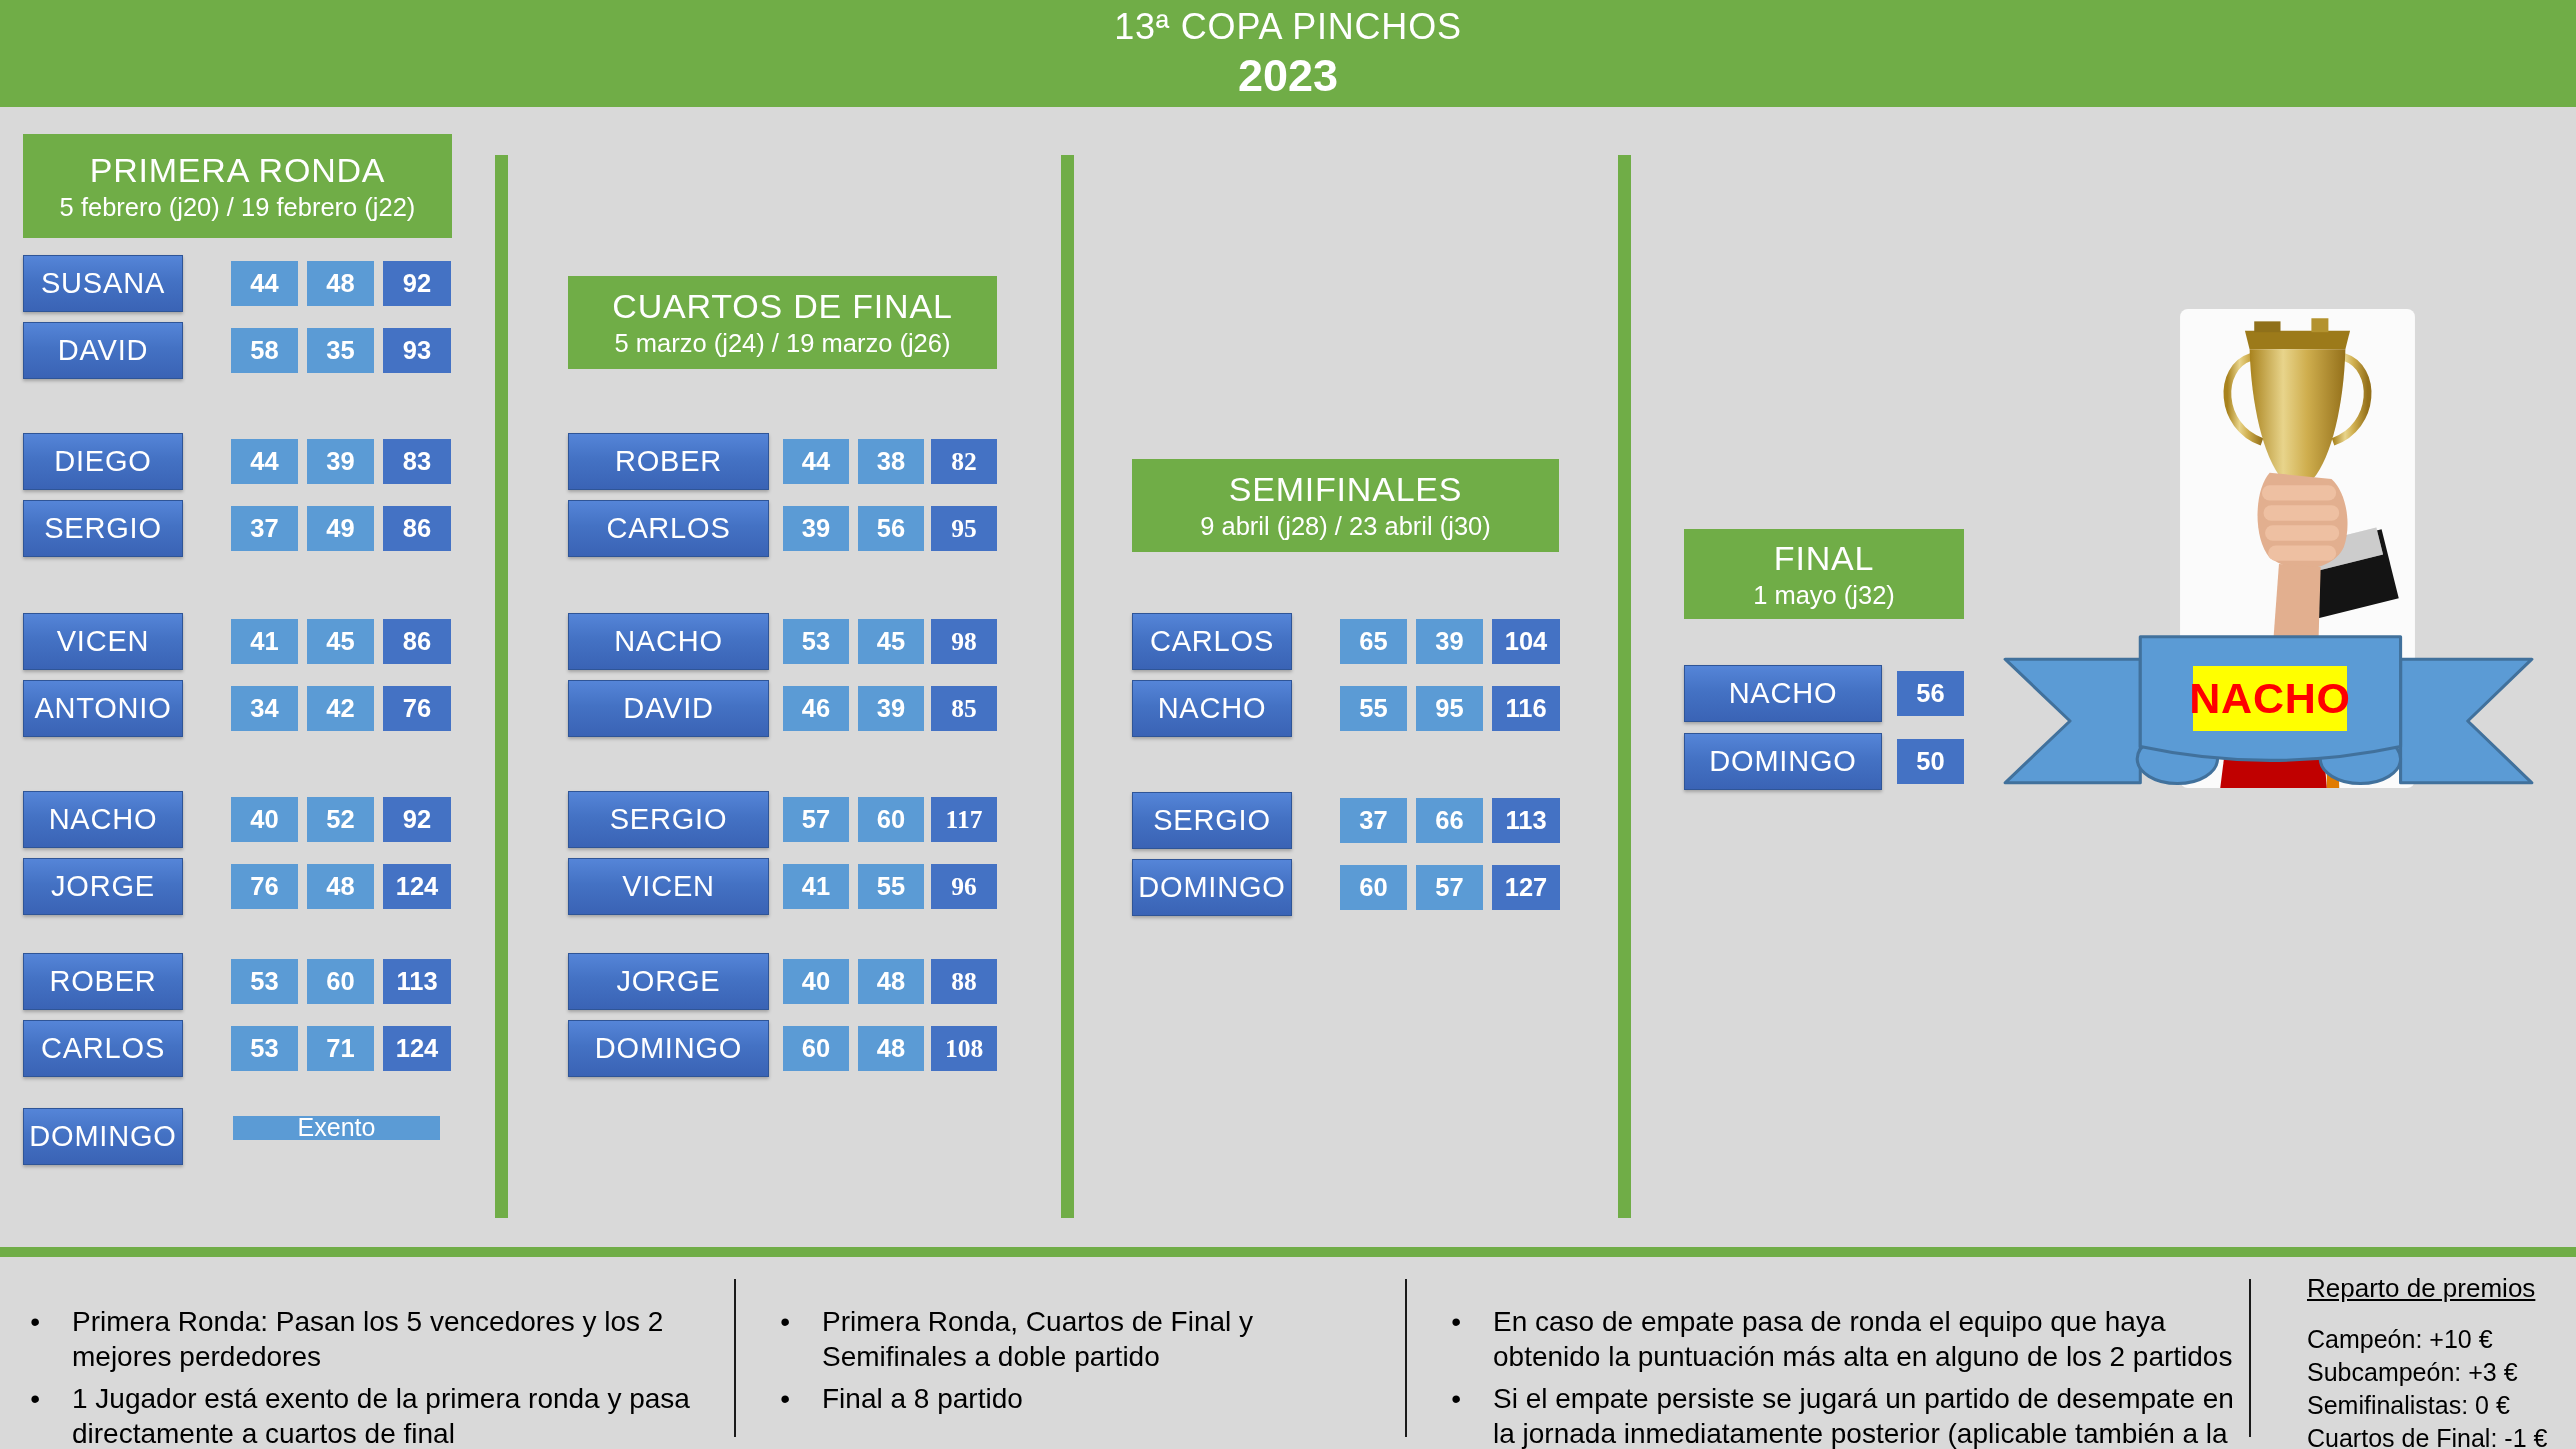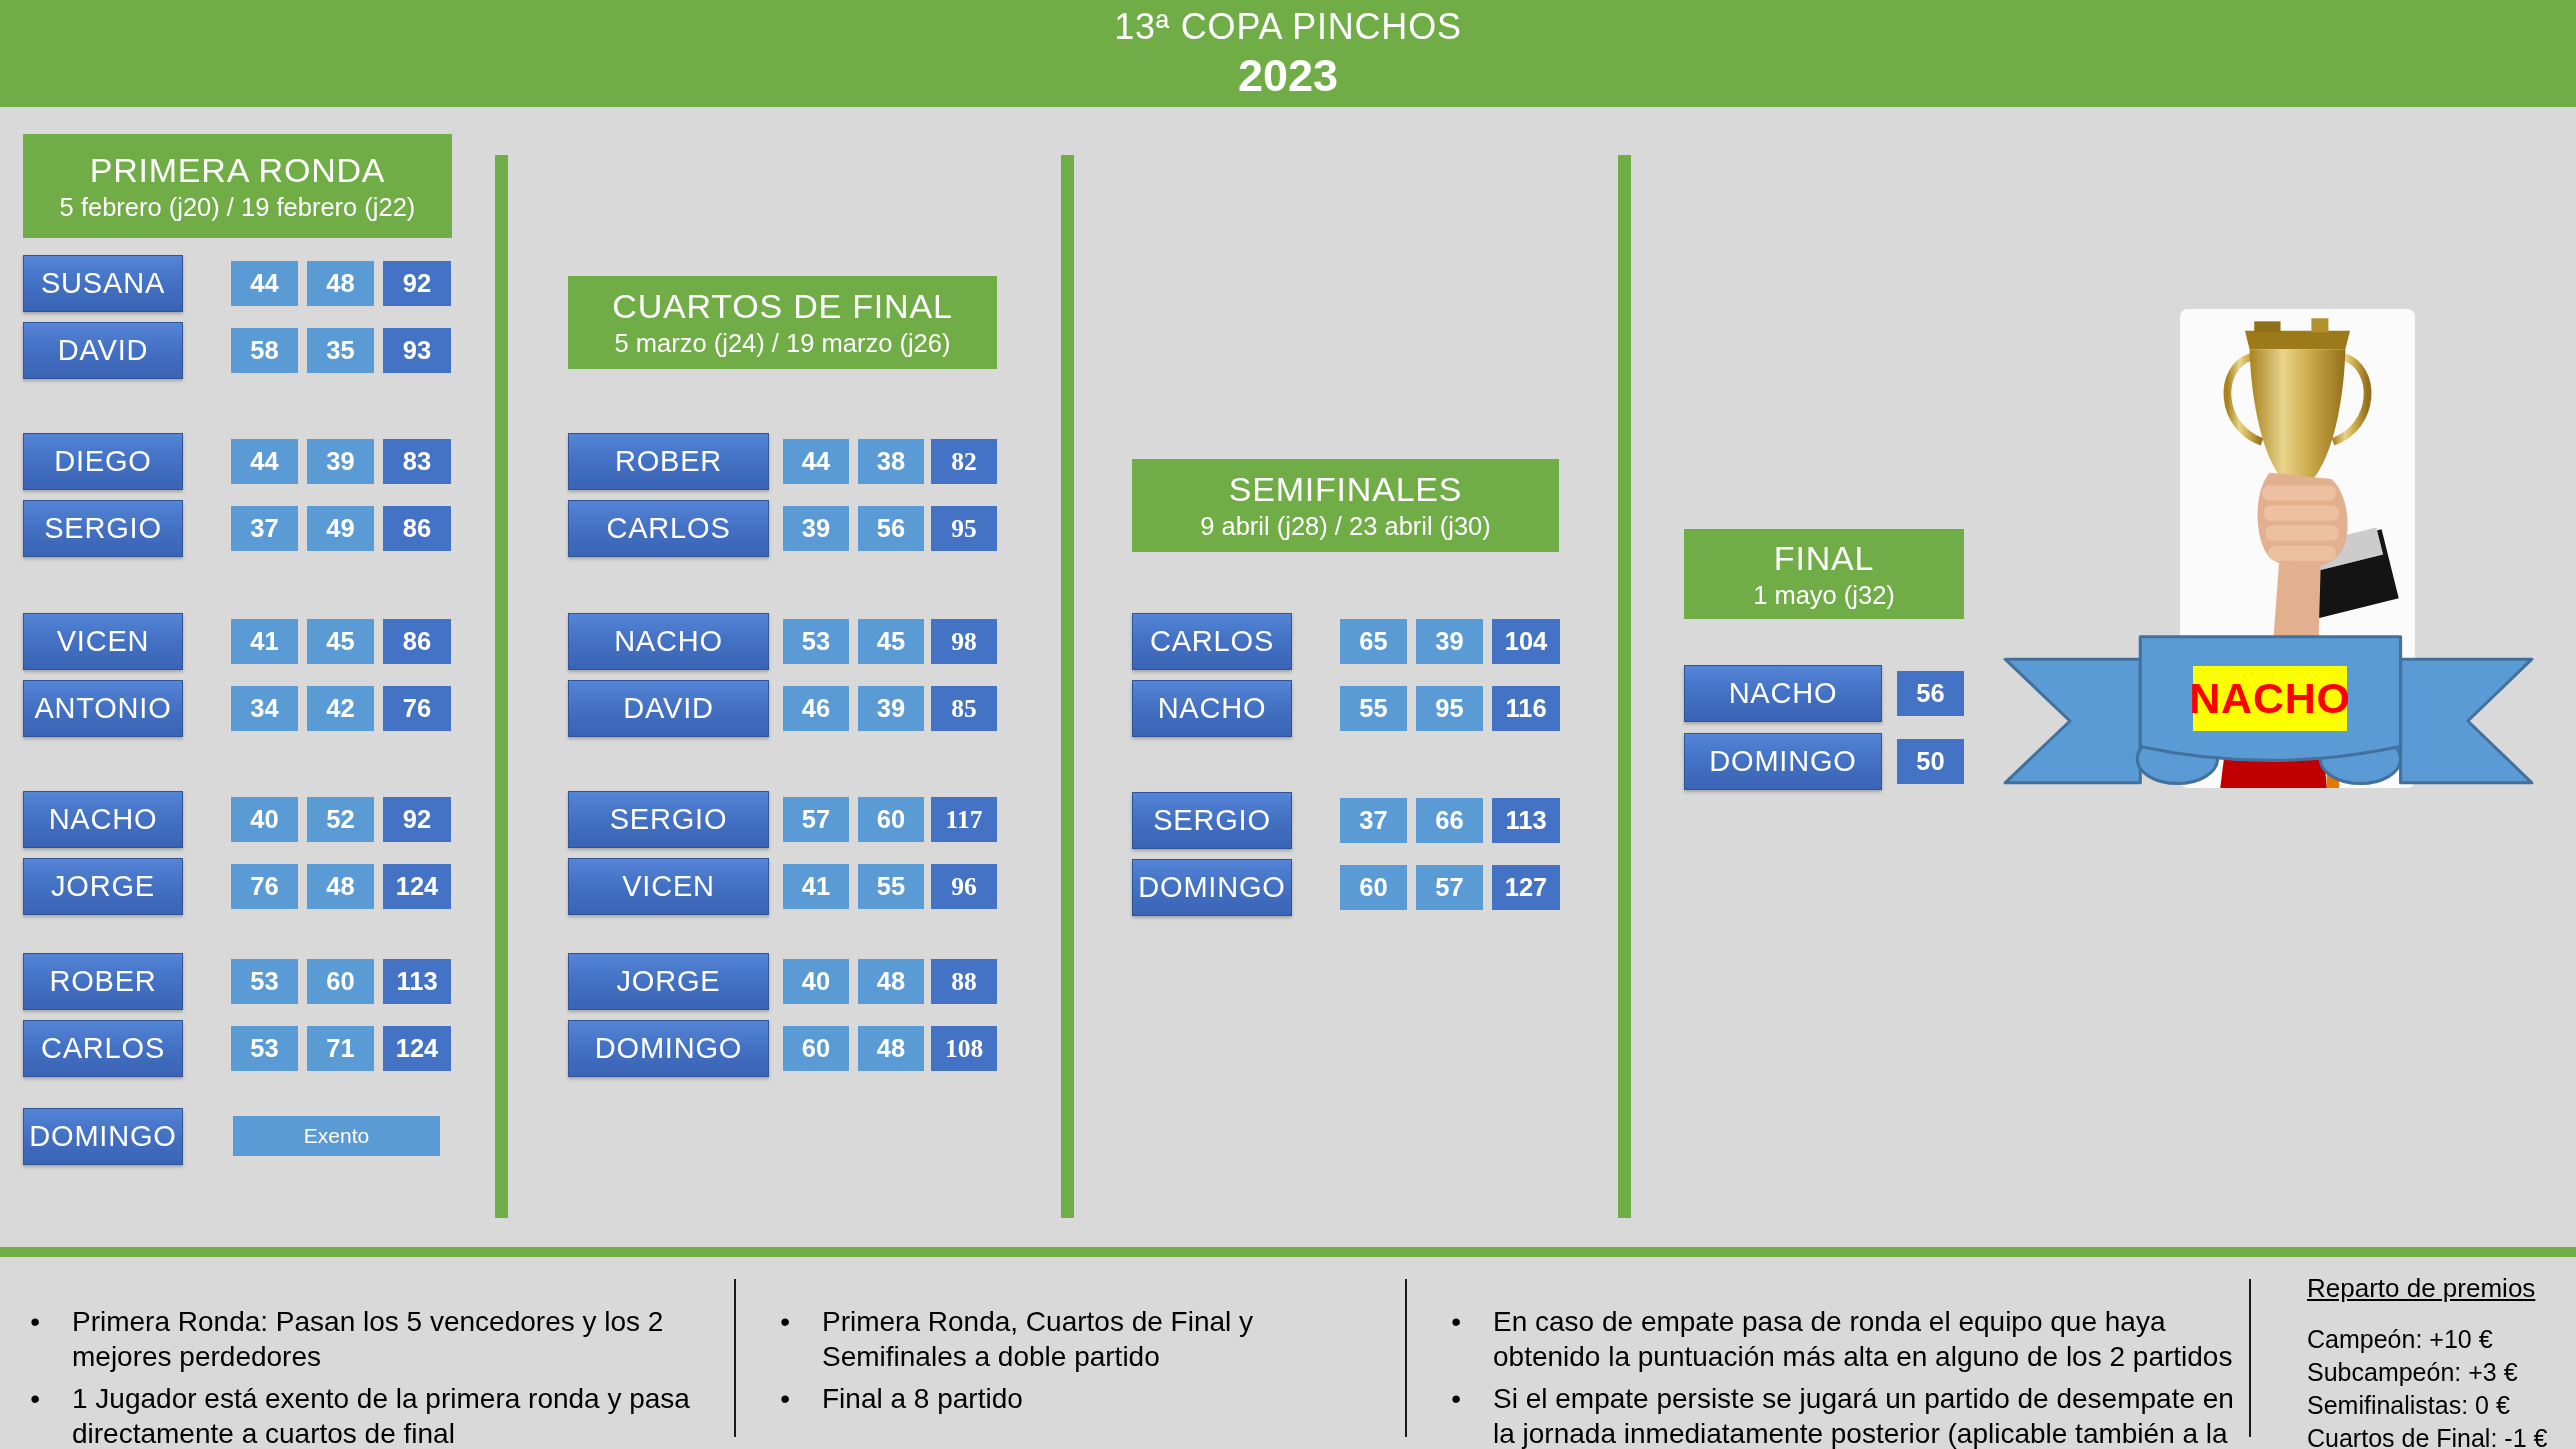--- a/index.html
+++ b/index.html
@@ -25,22 +25,22 @@
          color:#fff;font-size:29px;letter-spacing:0.8px;
          background:linear-gradient(180deg,#5585d8 0%,#4472c4 45%,#3a63b5 100%);
          border:1.5px solid #2f5597;box-shadow:0 2.3px 3.1px rgba(0,0,0,.25);box-sizing:border-box;}
   .c1 .pname,.c3 .pname{width:160px;} .c2 .pname{width:201px;} .c4 .pname{width:198px;}
   .ps{position:absolute;top:6.2px;height:45px;display:flex;align-items:center;justify-content:center;
       color:#fff;font-size:25.5px;font-weight:700;}
   .sl{background:#5B9BD5;} .sd{background:#4472C4;}
   .c1 .s1,.c3 .s1{left:208px;width:67px;} .c1 .s2,.c3 .s2{left:284px;width:67px;} .c1 .s3,.c3 .s3{left:360px;width:68px;}
   .c2 .s1{left:215px;width:66px;} .c2 .s2{left:290px;width:66px;} .c2 .s3{left:363px;width:66px;font-family:Liberation Serif, serif;}
   .c4 .s1{left:213px;width:67px;}
-  .exento{position:absolute;left:210px;top:7.7px;width:207px;height:40px;background:#5B9BD5;color:#fff;
-          font-size:21px;display:flex;align-items:center;justify-content:center;}
+  .exento{position:absolute;left:210px;top:7.7px;width:207px;height:24px;background:#5B9BD5;color:#fff;
+          font-size:25px;display:flex;align-items:center;justify-content:center;}
 
   
   .hline{position:absolute;left:0;top:1247px;width:2576px;height:10px;background:#70AD47;}
   .nline{position:absolute;top:1279px;height:158px;width:2.3px;background:#1a1a1a;}
   .notes{position:absolute;color:#000;font-size:28px;line-height:1.26;}
   .notes ul{margin:1px;padding:0;list-style:none;}
   .notes li{position:relative;padding-left:48px;margin-bottom:6.2px;}
   .notes li::before{content:"\2022";position:absolute;left:6.2px;top:0;}
   .prizes{position:absolute;left:2307px;top:1271px;width:263px;color:#000;font-size:25px;line-height:1.32;}
   .prizes .ptitle{font-size:26px;text-decoration:underline;margin-bottom:18px;}

